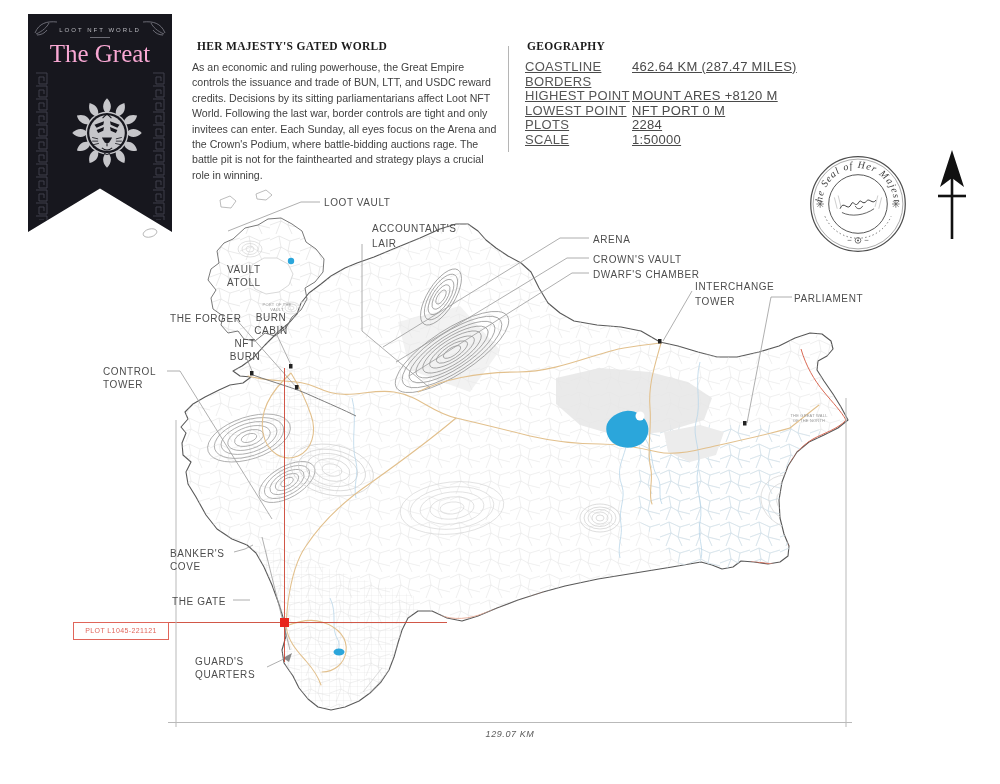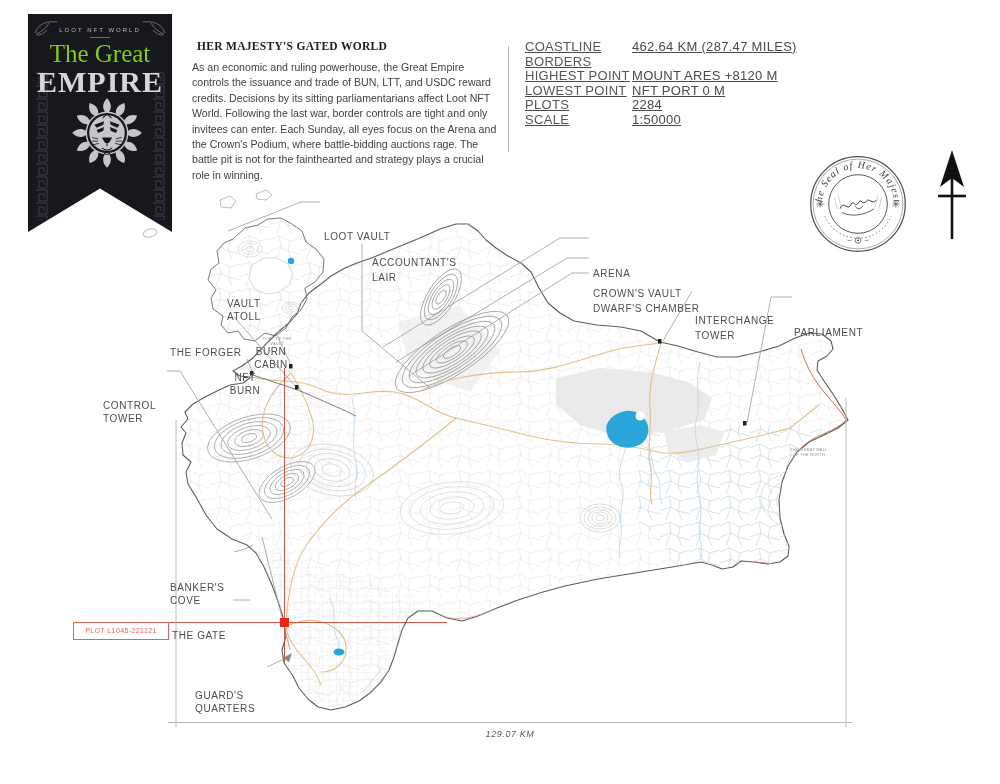--- a/index.html
+++ b/index.html
@@ -5,21 +5,21 @@
   html,body{margin:0;padding:0;background:#fff;}
   .page{position:relative;width:1000px;height:784px;background:#fff;overflow:hidden;
         font-family:"Liberation Sans",sans-serif;}
   
   .banner{position:absolute;left:28px;top:14px;width:144px;height:218px;background:#17171e;
           clip-path:polygon(0 0,100% 0,100% 100%,50% 80%,0 100%);}
   .banner .kicker{position:absolute;left:0;right:0;top:13px;text-align:center;font-size:6px;
           letter-spacing:2px;color:#b9b9bf;}
   .banner .kickrule{position:absolute;left:62px;top:23px;width:20px;height:1px;background:#6b6b74;}
   .banner .t1{position:absolute;left:0;right:0;top:26px;text-align:center;
-          font-family:"Liberation Serif",serif;font-size:25px;color:#84cc16;}
+          font-family:"Liberation Serif",serif;font-size:25px;color:#f9a8d4;}
   .banner .t2{position:absolute;left:0;right:0;top:51px;text-align:center;
           font-family:"Liberation Serif",serif;font-size:30px;font-weight:600;letter-spacing:1px;color:#d6d6da;}
   .banner .lion{position:absolute;left:42px;top:82px;width:74px;height:74px;}
   .banner .keys{position:absolute;top:58px;width:13px;height:148px;opacity:.35;}
   .banner .keys.left{left:7px;} .banner .keys.right{right:7px;}
   .banner .flour{position:absolute;width:26px;height:18px;opacity:.8;}
   .banner .flour.tl{left:5px;top:5px;} .banner .flour.tr{right:5px;top:5px;transform:scaleX(-1);}
   
   .hblock{position:absolute;left:192px;top:40px;width:306px;}
   .hblock h1{margin:0 0 8px 5px;font-family:"Liberation Serif",serif;font-size:11.5px;
@@ -29,21 +29,21 @@
   
   .geo{position:absolute;left:525px;top:40px;width:420px;}
   .geo h2{margin:0 0 8px 2px;font-family:"Liberation Serif",serif;font-size:11.5px;
           letter-spacing:.3px;color:#1c1c1c;}
   .geo .row{display:flex;font-size:13px;line-height:14.5px;letter-spacing:.3px;color:#4a4a4a;text-decoration:underline;}
   .geo .row .k{width:107px;color:#565656;}
   .seal{position:absolute;left:806px;top:152px;width:104px;height:104px;}
   .narrow{position:absolute;left:934px;top:147px;width:36px;height:100px;}
   
   .mapsvg{position:absolute;left:0;top:0;width:1000px;height:784px;}
-  .lbl{position:absolute;font-size:10px;line-height:13px;letter-spacing:.6px;color:#4d4d4d;white-space:nowrap;margin-top:34px;}
+  .lbl{position:absolute;font-size:10px;line-height:13px;letter-spacing:.6px;color:#4d4d4d;white-space:nowrap;}
   .wrap{white-space:normal;}
   .tiny{font-size:4px;line-height:5px;letter-spacing:.2px;color:#979797;white-space:normal;}
   .r{text-align:left;} .c{text-align:center;}
   #l-loot{left:324px;top:196px;} #l-atoll{left:227px;top:263px;width:52px;}
   #l-acct{left:372px;top:221px;width:100px;line-height:15px;}
   #l-arena{left:593px;top:233px;} #l-crown{left:593px;top:253px;} #l-dwarf{left:593px;top:268px;}
   #l-inter{left:695px;top:279px;width:94px;line-height:15px;} #l-parl{left:794px;top:292px;}
   #l-forger{left:170px;top:312px;width:62px;} #l-burn{left:247px;top:311px;width:48px;}
   #l-nft{left:226px;top:337px;width:38px;} #l-ctrl{left:103px;top:365px;width:62px;}
   #l-bank{left:170px;top:547px;width:62px;} #l-gate{left:172px;top:595px;width:60px;}
@@ -252,21 +252,20 @@
     </svg>
     <svg class="flour tl" viewBox="0 0 26 18">
       <path d="M2 14 C6 4 14 2 24 3 M3 15 C10 12 14 8 16 4 M4 16 C8 16 12 14 14 11" stroke="#9a9aa6" stroke-width="0.8" fill="none"></path>
     </svg>
     <svg class="flour tr" viewBox="0 0 26 18">
       <path d="M2 14 C6 4 14 2 24 3 M3 15 C10 12 14 8 16 4 M4 16 C8 16 12 14 14 11" stroke="#9a9aa6" stroke-width="0.8" fill="none"></path>
     </svg>
     <div class="kicker">LOOT NFT WORLD</div>
     <div class="kickrule"></div>
     <div class="t1">The Great</div>
-    <div class="t2">EMPIRE</div>
     <svg class="lion" viewBox="0 0 100 100">
       <g fill="#c6c6ca">
         <path d="M50 3 C57 10 57 19 50 24 C43 19 43 10 50 3 Z"></path>
         <path d="M50 3 C57 10 57 19 50 24 C43 19 43 10 50 3 Z" transform="rotate(30 50 50)"></path>
         <path d="M50 3 C57 10 57 19 50 24 C43 19 43 10 50 3 Z" transform="rotate(60 50 50)"></path>
         <path d="M50 3 C57 10 57 19 50 24 C43 19 43 10 50 3 Z" transform="rotate(90 50 50)"></path>
         <path d="M50 3 C57 10 57 19 50 24 C43 19 43 10 50 3 Z" transform="rotate(120 50 50)"></path>
         <path d="M50 3 C57 10 57 19 50 24 C43 19 43 10 50 3 Z" transform="rotate(150 50 50)"></path>
         <path d="M50 3 C57 10 57 19 50 24 C43 19 43 10 50 3 Z" transform="rotate(180 50 50)"></path>
         <path d="M50 3 C57 10 57 19 50 24 C43 19 43 10 50 3 Z" transform="rotate(210 50 50)"></path>
@@ -294,20 +293,21 @@
       </g>
     </svg>
   </div>
 
   <div class="hblock">
     <h1>HER MAJESTY'S GATED WORLD</h1>
     <p>As an economic and ruling powerhouse, the Great Empire controls the issuance and trade of BUN, LTT, and USDC reward credits. Decisions by its sitting parliamentarians affect Loot NFT World. Following the last war, border controls are tight and only invitees can enter. Each Sunday, all eyes focus on the Arena and the Crown's Podium, where battle-bidding auctions rage. The battle pit is not for the fainthearted and strategy plays a crucial role in winning.</p>
   </div>
   <div class="vdivider"></div>
   <div class="geo">
+    <h2>GEOGRAPHY</h2>
     <div class="row">
         <span class="k">COASTLINE</span>
         <span>462.64 KM (287.47 MILES)</span>
       </div>
     <div class="row">
         <span class="k">BORDERS</span>
       </div>
     <div class="row">
         <span class="k">HIGHEST POINT</span>
         <span>MOUNT ARES +8120 M</span>

